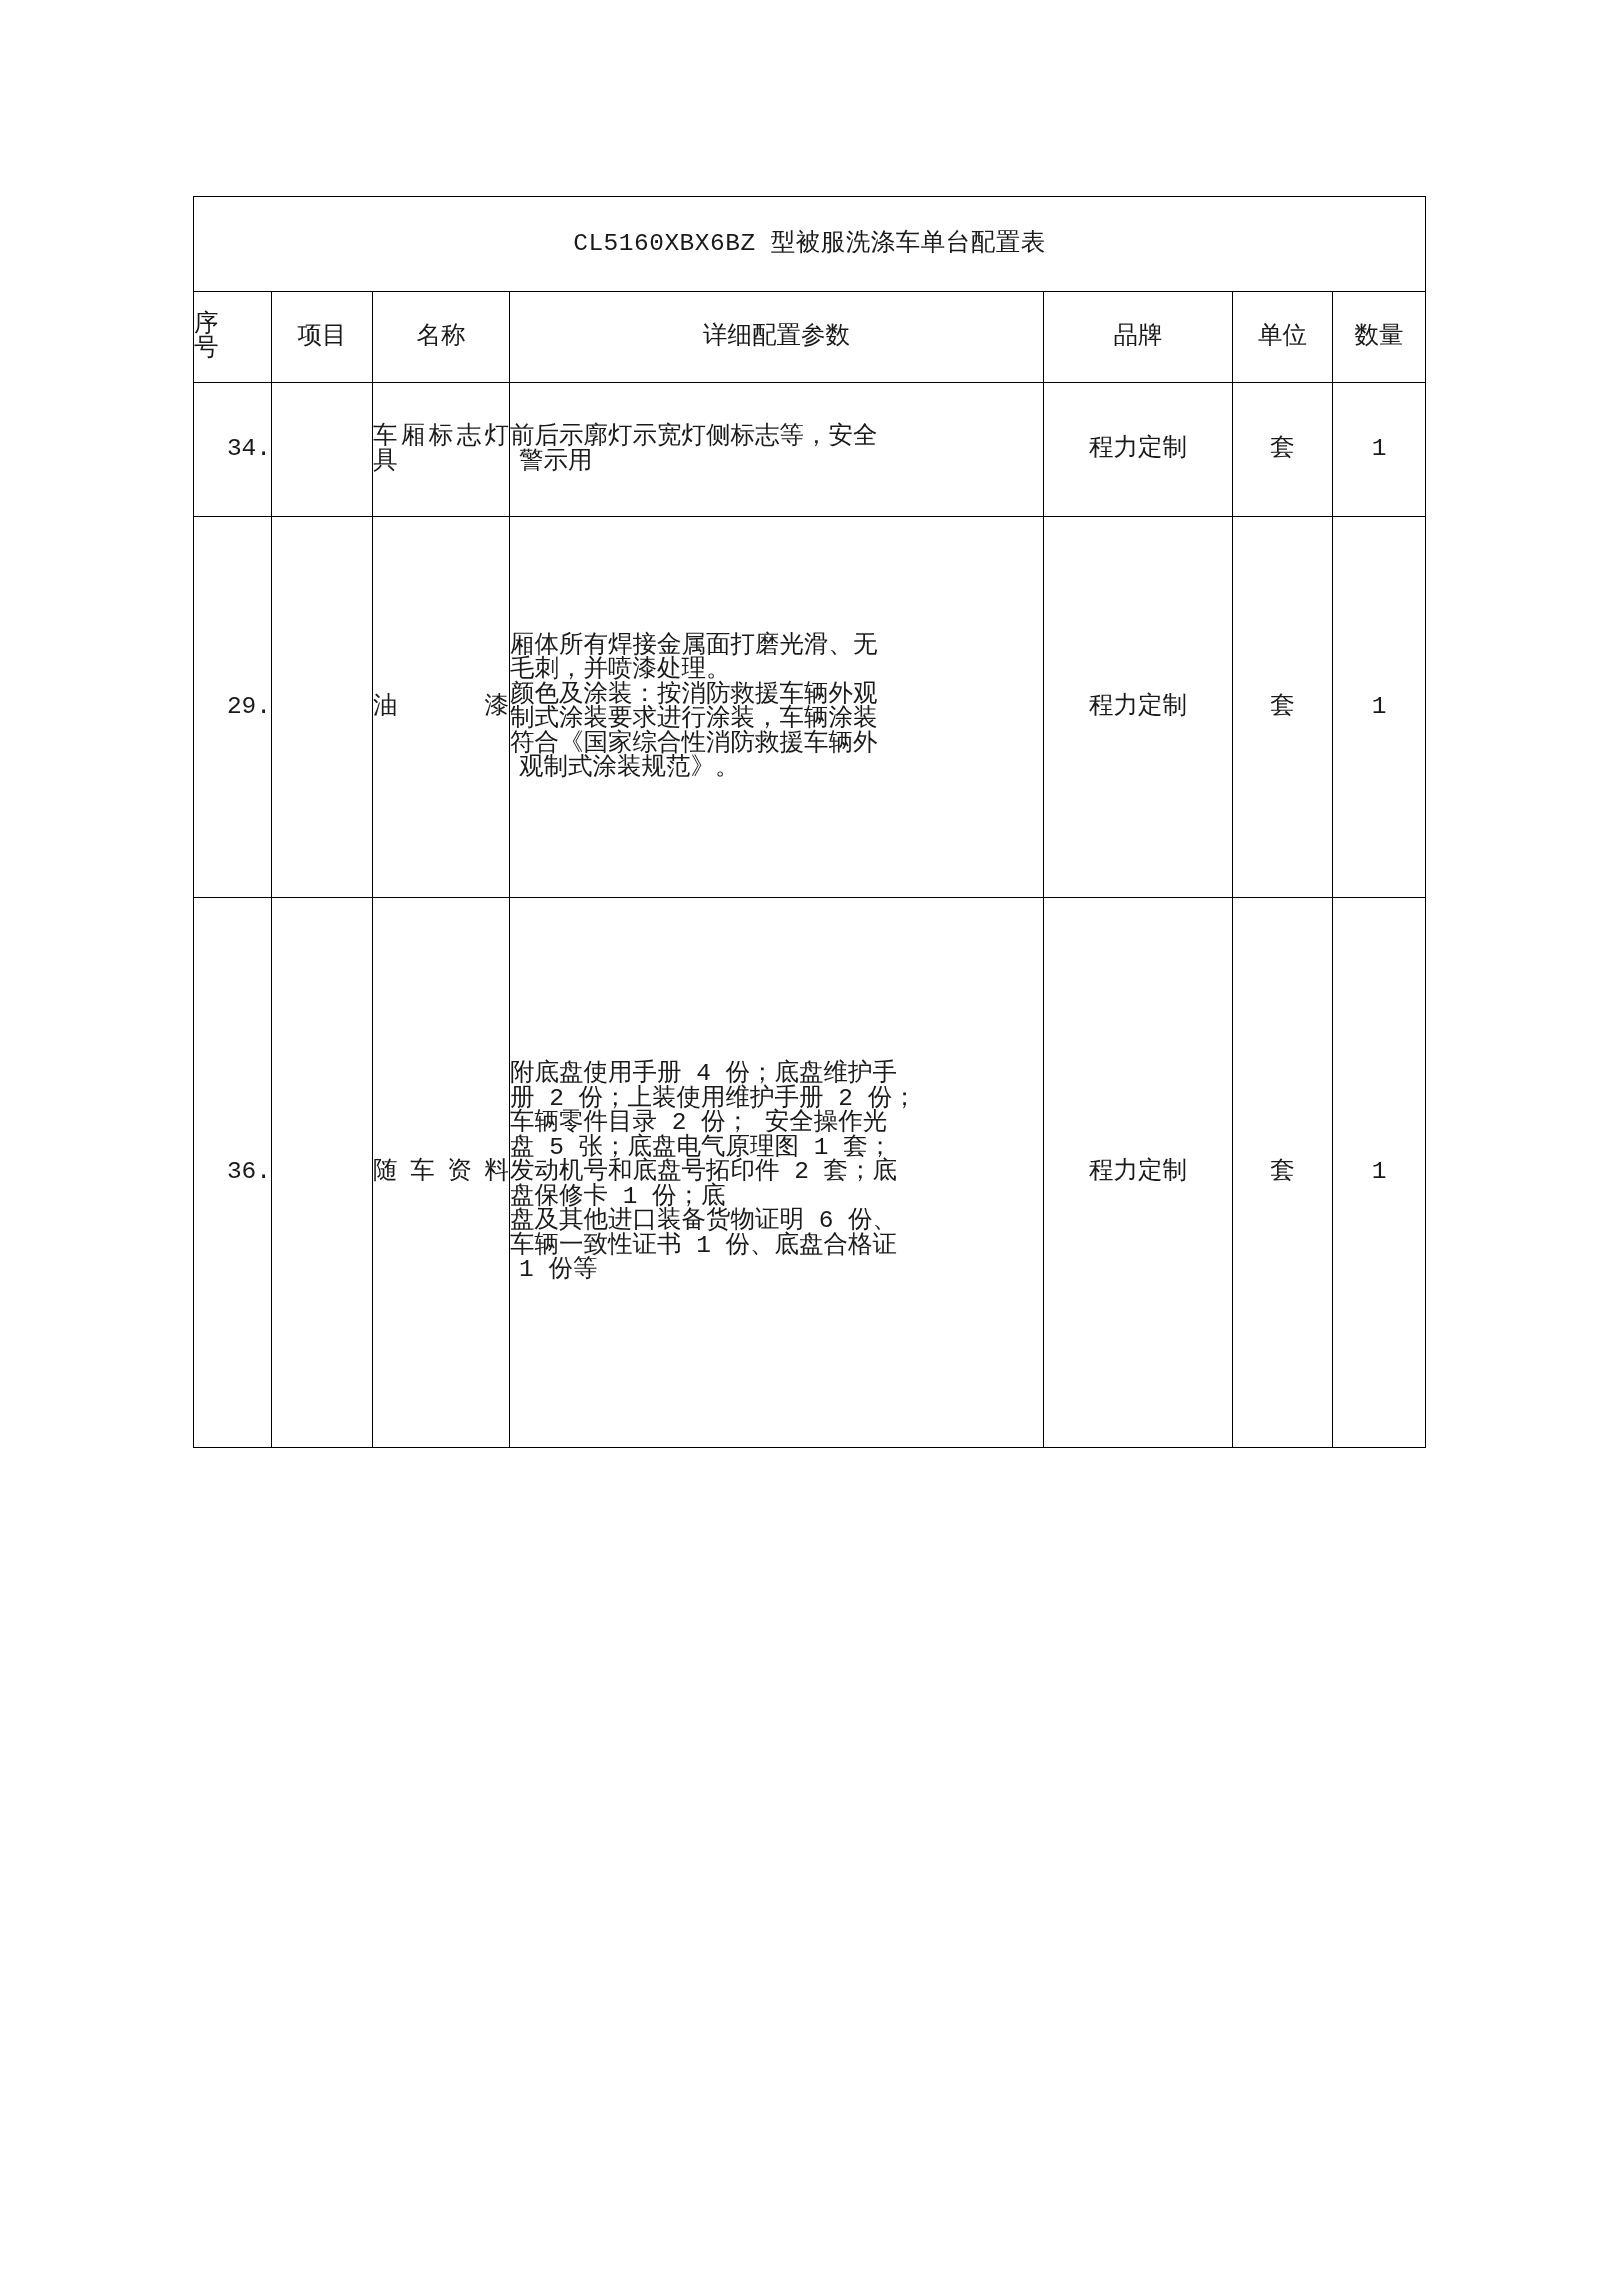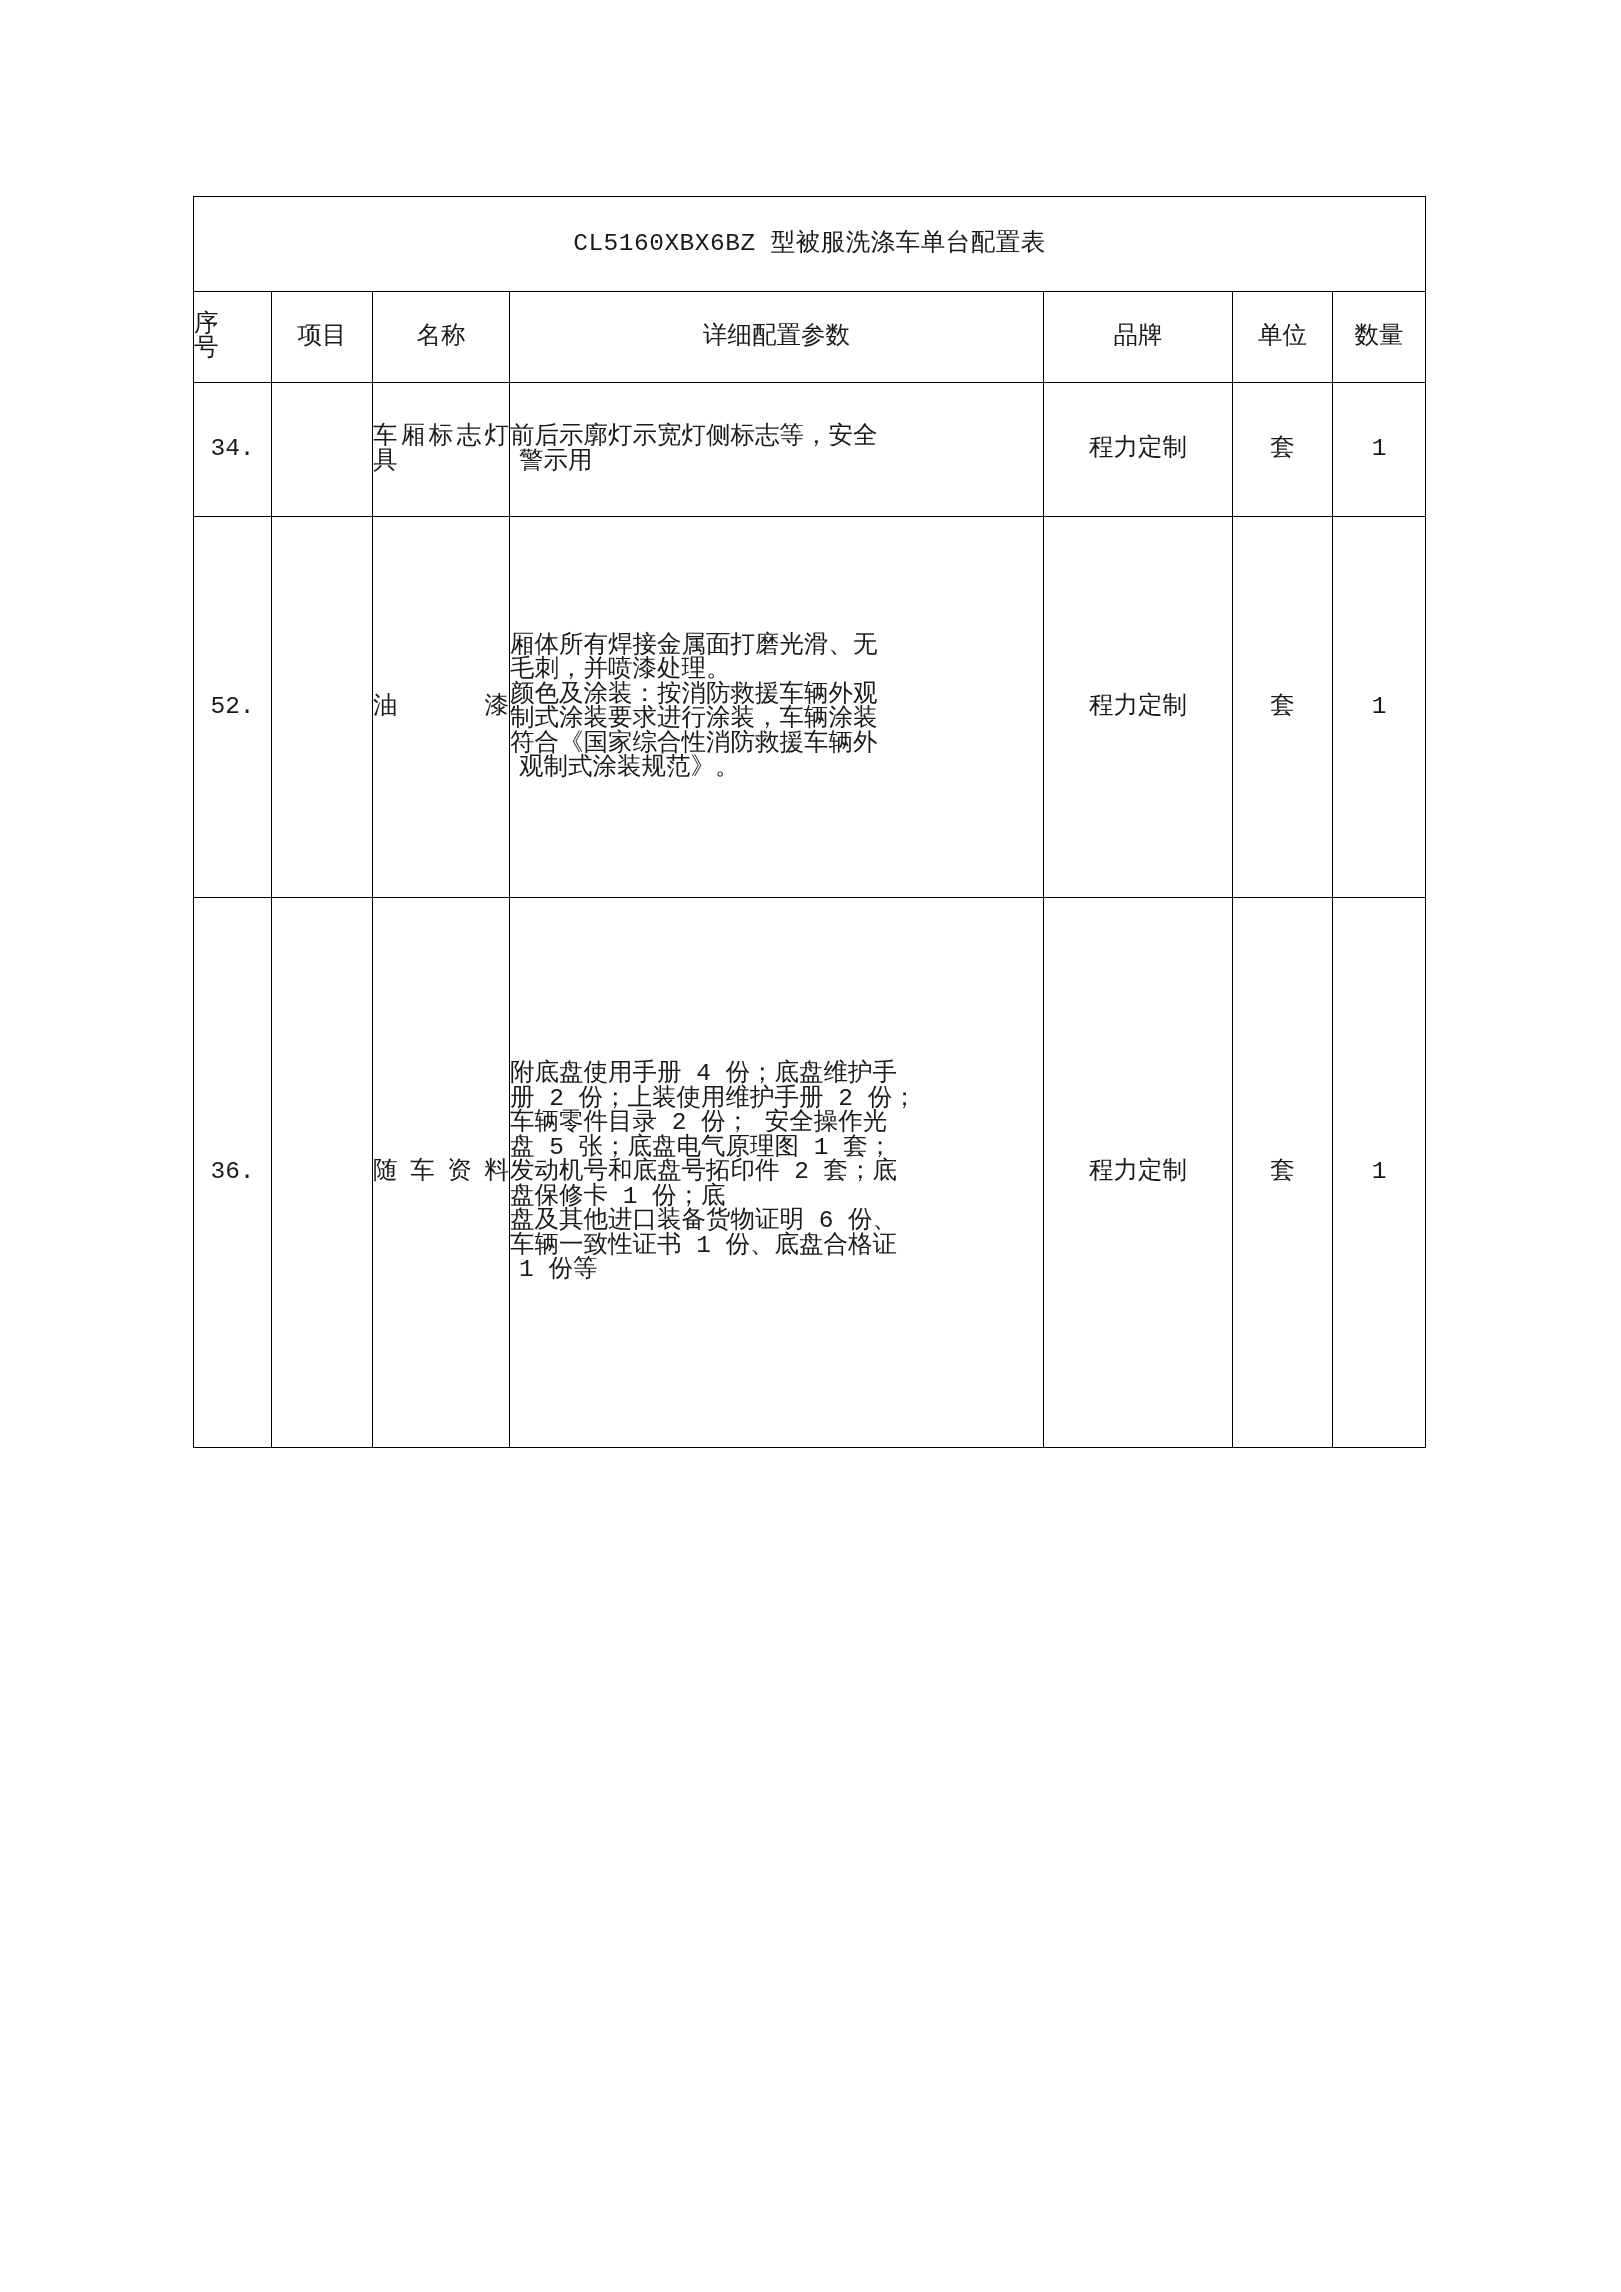--- a/index.html
+++ b/index.html
@@ -62,21 +62,21 @@
   }
   .hdr-seq {
     line-height: 1.45;
     font-size: 26.5px;
     padding-left: 13.7px;
     text-align: left;
   }
 
   
   .c-seq {
-    text-align: center;
+    text-align: right;
     padding: 0 0 0 15.7px;
     font-size: 26.5px;
   }
   .c-item {
     text-align: center;
   }
   .c-name {
     text-align: justify;
     text-align-last: justify;
     padding: 0 13.7px;
@@ -147,21 +147,21 @@
         <td class="c-desc">
             <p>前后示廓灯示宽灯侧标志等，安全</p>
             <p class="lastline">警示用</p>
           </td>
         <td class="c-brand">程力定制</td>
         <td class="c-unit">套</td>
         <td class="c-qty">1</td>
       </tr>
 
       <tr class="row-35">
-        <td class="c-seq">52.</td>
+        <td class="c-seq">29.</td>
         <td class="c-item"></td>
         <td class="c-name">油漆</td>
         <td class="c-desc">
             <p>厢体所有焊接金属面打磨光滑、无</p>
             <p>毛刺，并喷漆处理。</p>
             <p>颜色及涂装：按消防救援车辆外观</p>
             <p>制式涂装要求进行涂装，车辆涂装</p>
             <p>符合《国家综合性消防救援车辆外</p>
             <p class="lastline">观制式涂装规范》。</p>
           </td>

